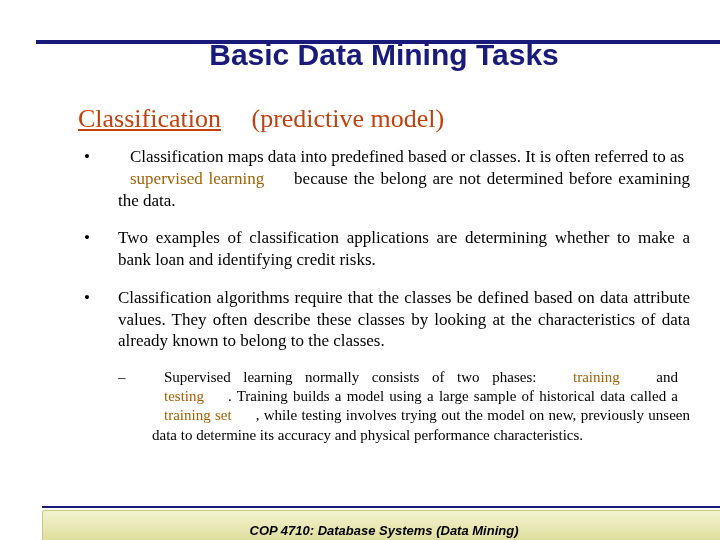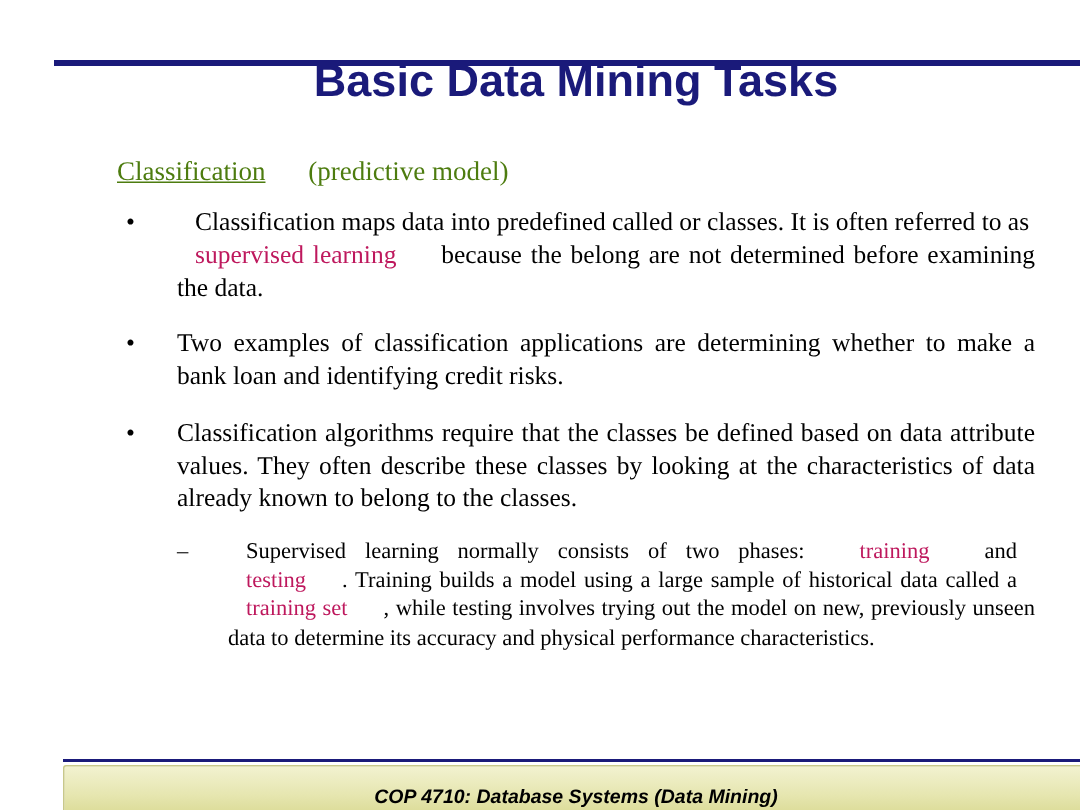--- a/index.html
+++ b/index.html
@@ -24,22 +24,22 @@
     font-family: Arial, Helvetica, sans-serif;
     font-size: 30px;
     color: #1a1a7a;
     font-weight: bold;
     margin-top: 14px;
   }
   .content {
     padding: 10px 30px 0 30px;
   }
   .subtitle {
-    color: #4d7c0f;
-    font-size: 18px;
+    color: #c2410c;
+    font-size: 26px;
     margin: 10px 0 12px 0;
   }
   .subtitle .underline { text-decoration: underline; }
   ul.bullets {
     list-style: none;
     padding: 0;
     margin: 0;
   }
   ul.bullets > li {
     position: relative;
@@ -65,21 +65,21 @@
     text-align: justify;
     color: #000;
     margin-top: 6px;
   }
   .sub-item::before {
     content: "–";
     position: absolute;
     left: 40px;
     top: 0;
   }
-  .kw { color: #be185d; }
+  .kw { color: #a16207; }
   .footer-wrap {
     position: absolute;
     left: 0; right: 0; bottom: 0;
     height: 46px;
   }
   .footer-top-line {
     height: 2px;
     background: #1a1a7a;
     margin: 0 6px;
   }
@@ -119,21 +119,21 @@
 
 <h1 class="title">Basic Data Mining Tasks</h1>
 
 <div class="content">
   <div class="subtitle">
     <span class="underline">Classification</span><span> (predictive model)</span>
   </div>
 
   <ul class="bullets">
     <li>
-      <span>Classification maps data into predefined called or classes.  It is often referred to as </span><span class="kw">supervised learning</span><span> because the belong are not determined before examining the data.</span>
+      <span>Classification maps data into predefined based or classes.  It is often referred to as </span><span class="kw">supervised learning</span><span> because the belong are not determined before examining the data.</span>
     </li>
     <li>Two examples of classification applications are determining whether to make a bank loan and identifying credit risks.</li>
     <li>Classification algorithms require that the classes be defined based on data attribute values.  They often describe these classes by looking at the characteristics of data already known to belong to the classes.</li>
   </ul>
 
   <div class="sub-item">
     <span>Supervised learning normally consists of two phases: </span><span class="kw">training</span><span> and </span><span class="kw">testing</span><span>. Training builds a model using a large sample of historical data called a </span><span class="kw">training set</span><span>, while testing involves trying out the model on new, previously unseen data to determine its accuracy and physical performance characteristics.</span>
   </div>
 </div>
 

